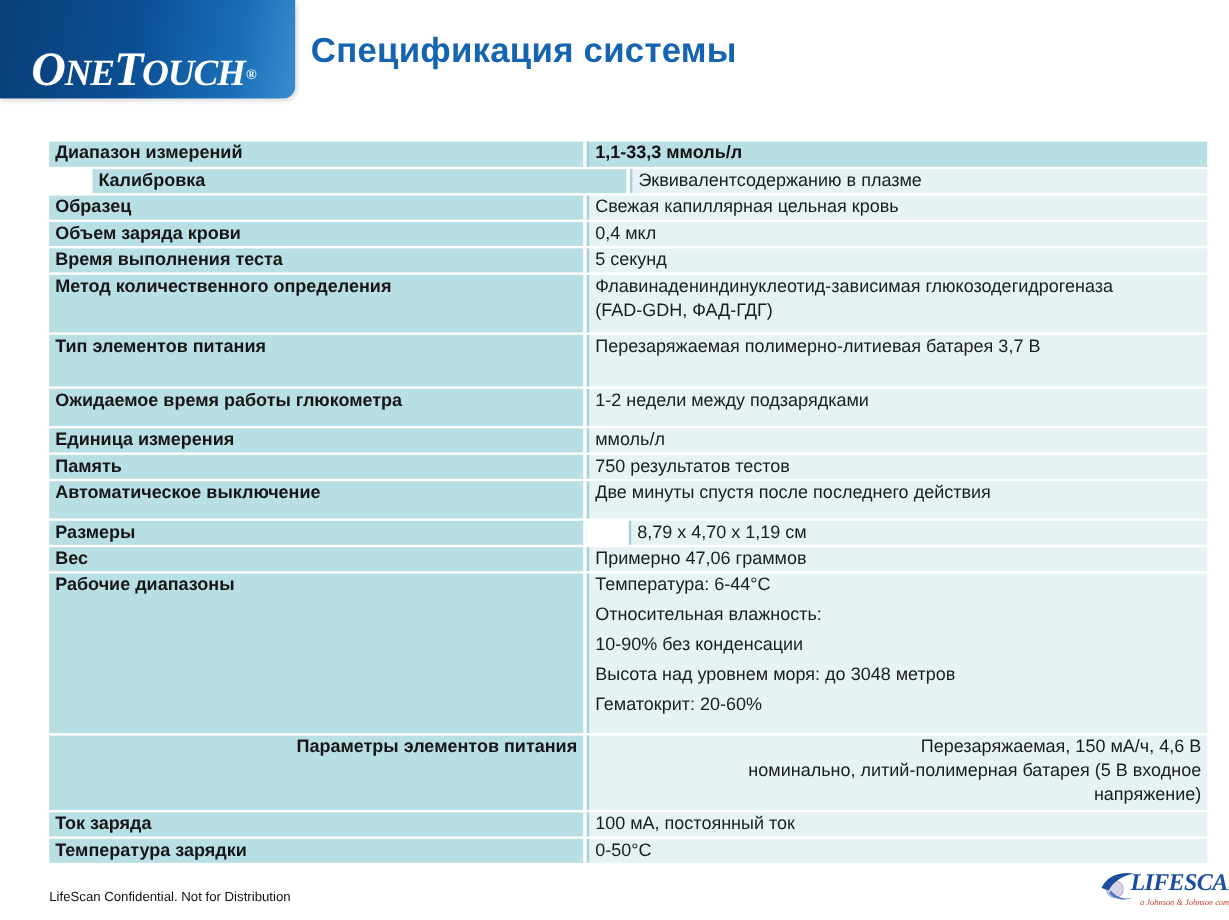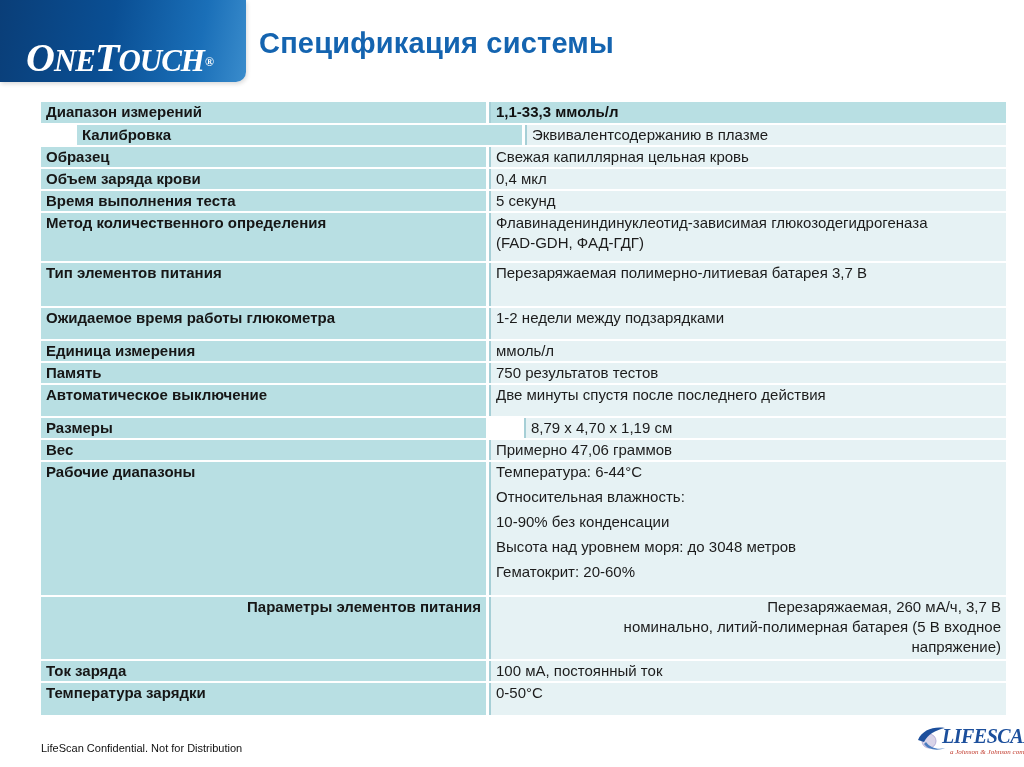--- a/index.html
+++ b/index.html
@@ -146,21 +146,21 @@
 </head>
 <body>
 
 <div class="logo">
   <div class="logo-text"><span>O</span><span class="small">NE</span><span>T</span><span class="small">OUCH</span><span class="reg">®</span></div>
 </div>
 <div class="page-title">Спецификация системы</div>
 
 <div class="spec-table">
 
-  <div class="spec-row first" style="height:23px;">
+  <div class="spec-row first" style="height:23px;margin-top:16px;">
     <div class="cell cell-label">Диапазон измерений</div>
     <div class="cell cell-value">
         <span class="value-line">1,1-33,3 ммоль/л</span>
       </div>
   </div>
 
   <div class="spec-row" style="height:22px;margin-left:36px;">
     <div class="cell cell-label">Калибровка</div>
     <div class="cell cell-value">
         <span class="value-line">Эквивалентсодержанию в плазме</span>
@@ -252,34 +252,34 @@
       <span class="value-line">Относительная влажность:</span>
       <span class="value-line">10-90% без конденсации</span>
       <span class="value-line">Высота над уровнем моря: до 3048 метров</span>
       <span class="value-line">Гематокрит: 20-60%</span>
     </div>
   </div>
 
   <div class="spec-row" style="height:64px;text-align:right;">
     <div class="cell cell-label">Параметры элементов питания</div>
     <div class="cell cell-value">
-      <span class="value-line">Перезаряжаемая, 260 мА/ч, 3,7 В</span>
+      <span class="value-line">Перезаряжаемая, 150 мА/ч, 4,6 В</span>
       <span class="value-line">номинально, литий-полимерная батарея (5 В входное</span>
       <span class="value-line">напряжение)</span>
     </div>
   </div>
 
   <div class="spec-row" style="height:22px;">
     <div class="cell cell-label">Ток заряда</div>
     <div class="cell cell-value">
         <span class="value-line">100 мА, постоянный ток</span>
       </div>
   </div>
 
-  <div class="spec-row" style="height:34px;">
+  <div class="spec-row" style="height:22px;">
     <div class="cell cell-label">Температура зарядки</div>
     <div class="cell cell-value">
         <span class="value-line">0-50°C</span>
       </div>
   </div>
 
 </div>
 
 <div class="footer-text">LifeScan Confidential. Not for Distribution</div>
 

